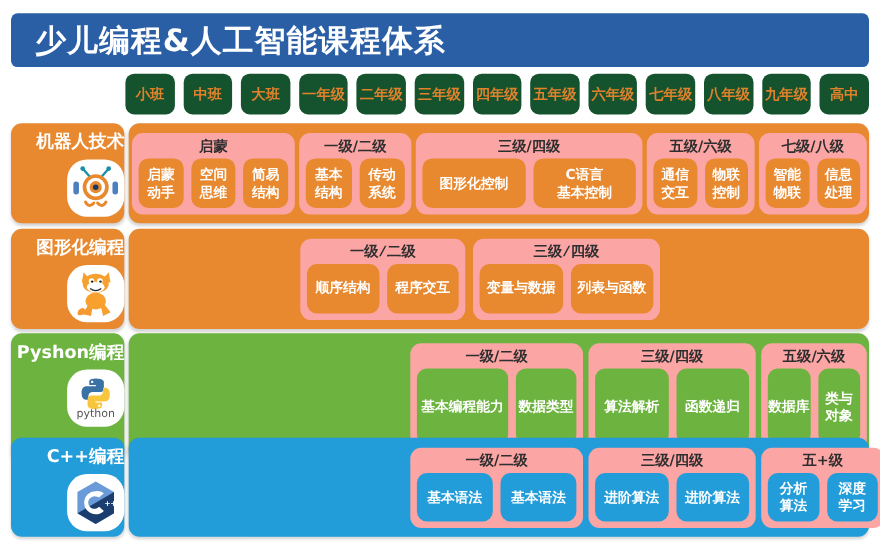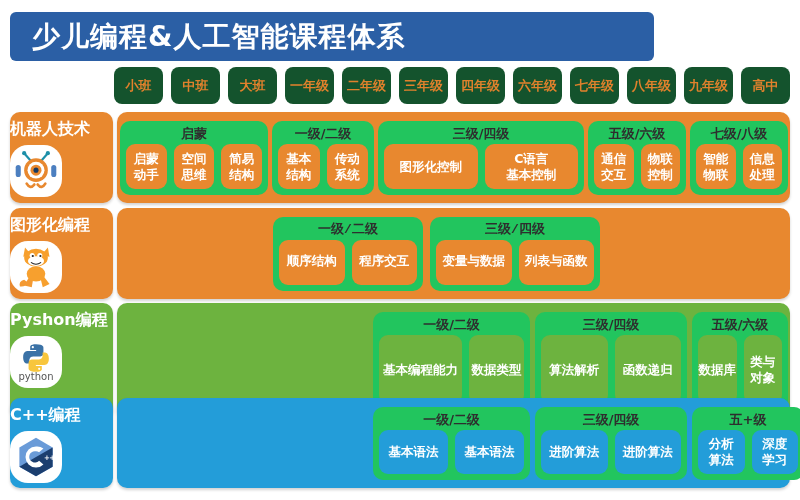--- a/index.html
+++ b/index.html
@@ -2,21 +2,21 @@
 <html><head>
 <meta charset="utf-8">
 <style>
   html,body { margin:0; padding:0; background:#ffffff; }
   .page {
     position:relative; width:800px; height:500px; background:#ffffff;
     font-family:"DejaVu Sans","Liberation Sans",sans-serif; overflow:hidden;
   }
   
   .header {
-    position:absolute; left:10px; top:12px; width:644px; height:49px;
+    position:absolute; left:10px; top:12px; width:780px; height:49px;
     background:#2B5FA5; border-radius:6px; display:flex; align-items:center;
   }
   .header-title {
     color:#fff; font-weight:700; font-size:28px; padding-left:22px; letter-spacing:1px;
   }
   
   .grades {
     position:absolute; left:114px; top:67px; width:676px; height:37px;
     display:flex; gap:8px;
   }
@@ -26,34 +26,34 @@
   }
   
   .track { position:absolute; left:10px; width:780px; }
   .t0 { top:112px; height:91px; --c:#E8882F; }
   .t1 { top:208px; height:91px;font-family:Liberation Mono, monospace; --c:#E8882F; }
   .t2 { top:303px; height:115px; --c:#6DB33F; }
   .t3 { top:398px; height:90px; --c:#239DD9; }
   .track-label {
     position:absolute; left:0; top:0; width:103px; height:100%;
     background:var(--c); border-radius:10px; box-shadow:0 2px 3px rgba(0,0,0,.18);
-    display:flex; flex-direction:column; align-items:flex-start;
+    display:flex; flex-direction:column; align-items:flex-end;
   }
   .track-title { color:#fff; font-weight:700; font-size:16px; margin-top:7px; white-space:nowrap; }
   .icon-box {
     width:52px; height:52px; background:#fff; border-radius:18px; margin-top:5px;
     display:flex; flex-direction:column; align-items:center; justify-content:center;
   }
   .icon-wordmark { font-size:10px; color:#555; line-height:1; margin-top:-2px; }
   .band {
     position:absolute; left:107px; top:0; width:673px; height:100%;
     background:var(--c); border-radius:10px; box-shadow:0 2px 3px rgba(0,0,0,.18);
   }
   .group {
-    position:absolute; top:9px; bottom:8px; background:#22c55e; border-radius:10px;
+    position:absolute; top:9px; bottom:8px; background:#fca5a5; border-radius:10px;
     padding:2px 6px 6px; display:flex; flex-direction:column; box-sizing:border-box;
   }
   .group-level {
     text-align:center; font-weight:700; font-size:13px; color:#2e2e2e;
     height:21px; line-height:21px;
   }
   .chips { flex:1; display:flex; gap:7px; }
   .chip {
     flex:1; background:var(--c); border-radius:9px; color:#fff; font-weight:700;
     font-size:12.5px; display:flex; align-items:center; justify-content:center;
@@ -71,20 +71,21 @@
   </div>
 
   <div class="grades">
     <div class="grade">小班</div>
     <div class="grade">中班</div>
     <div class="grade">大班</div>
     <div class="grade">一年级</div>
     <div class="grade">二年级</div>
     <div class="grade">三年级</div>
     <div class="grade">四年级</div>
+    <div class="grade">五年级</div>
     <div class="grade">六年级</div>
     <div class="grade">七年级</div>
     <div class="grade">八年级</div>
     <div class="grade">九年级</div>
     <div class="grade">高中</div>
   </div>
 
   <div class="track t0">
     <div class="track-label">
       <div class="track-title">机器人技术</div>

